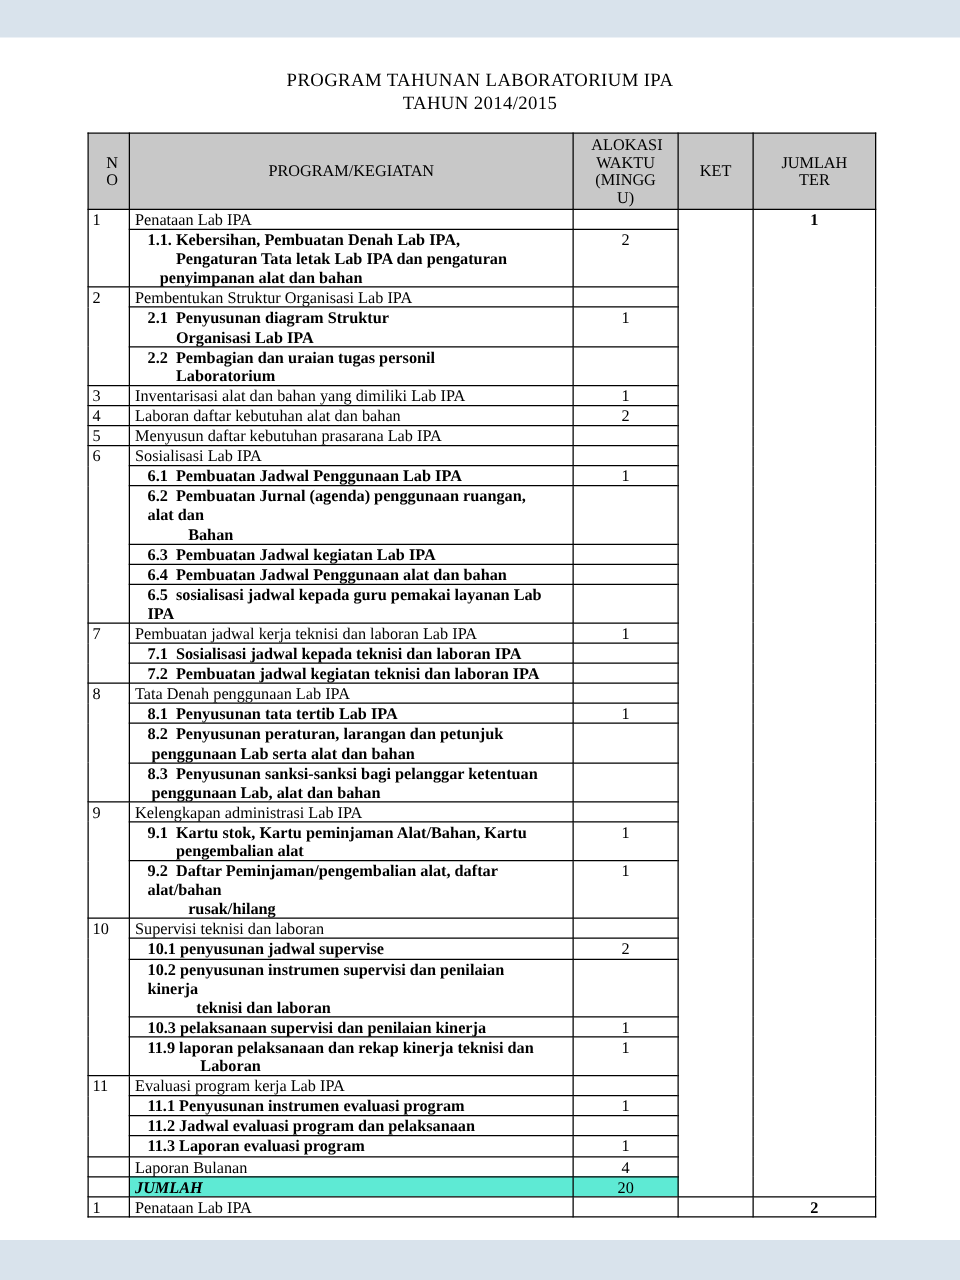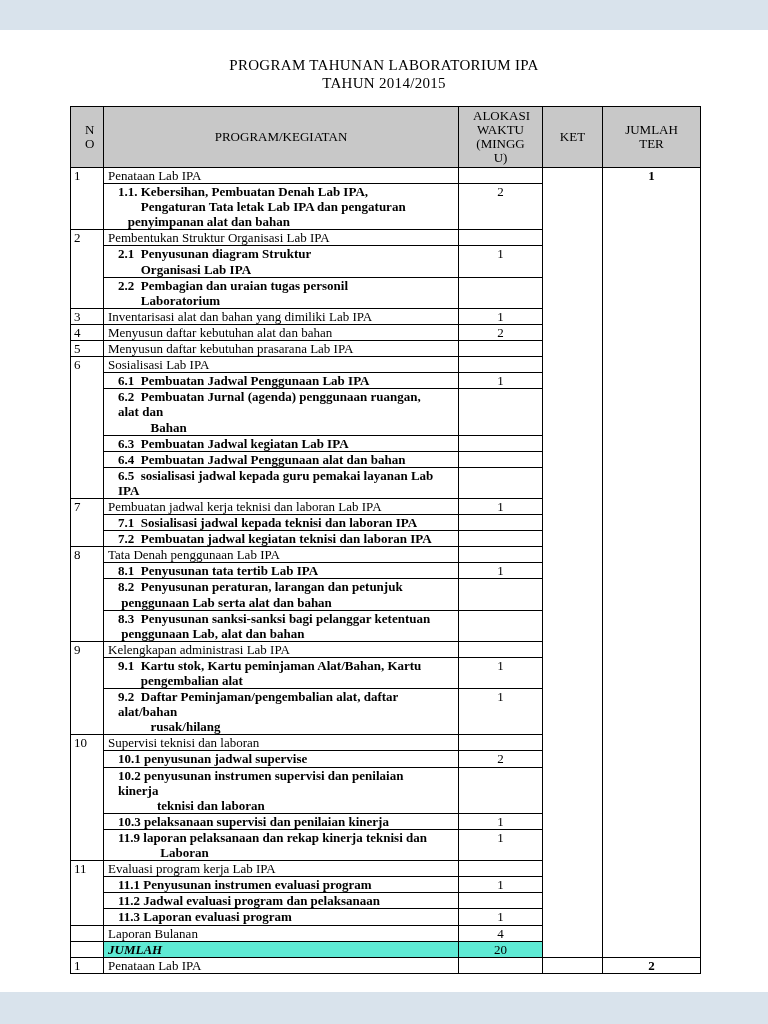--- a/index.html
+++ b/index.html
@@ -93,21 +93,21 @@
        Laboratorium</td>
             <td class="c-al"></td>
           </tr>
           <tr>
             <td class="c-no" rowspan="1">3</td>
             <td class="c-prog main">Inventarisasi alat dan bahan yang dimiliki Lab IPA</td>
             <td class="c-al">1</td>
           </tr>
           <tr>
             <td class="c-no" rowspan="1">4</td>
-            <td class="c-prog main">Menyusun daftar kebutuhan alat dan bahan</td>
+            <td class="c-prog main">Laboran daftar kebutuhan alat dan bahan</td>
             <td class="c-al">2</td>
           </tr>
           <tr>
             <td class="c-no" rowspan="1">5</td>
             <td class="c-prog main">Menyusun daftar kebutuhan prasarana Lab IPA</td>
             <td class="c-al"></td>
           </tr>
           <tr>
             <td class="c-no" rowspan="6">6</td>
             <td class="c-prog main">Sosialisasi Lab IPA</td>

